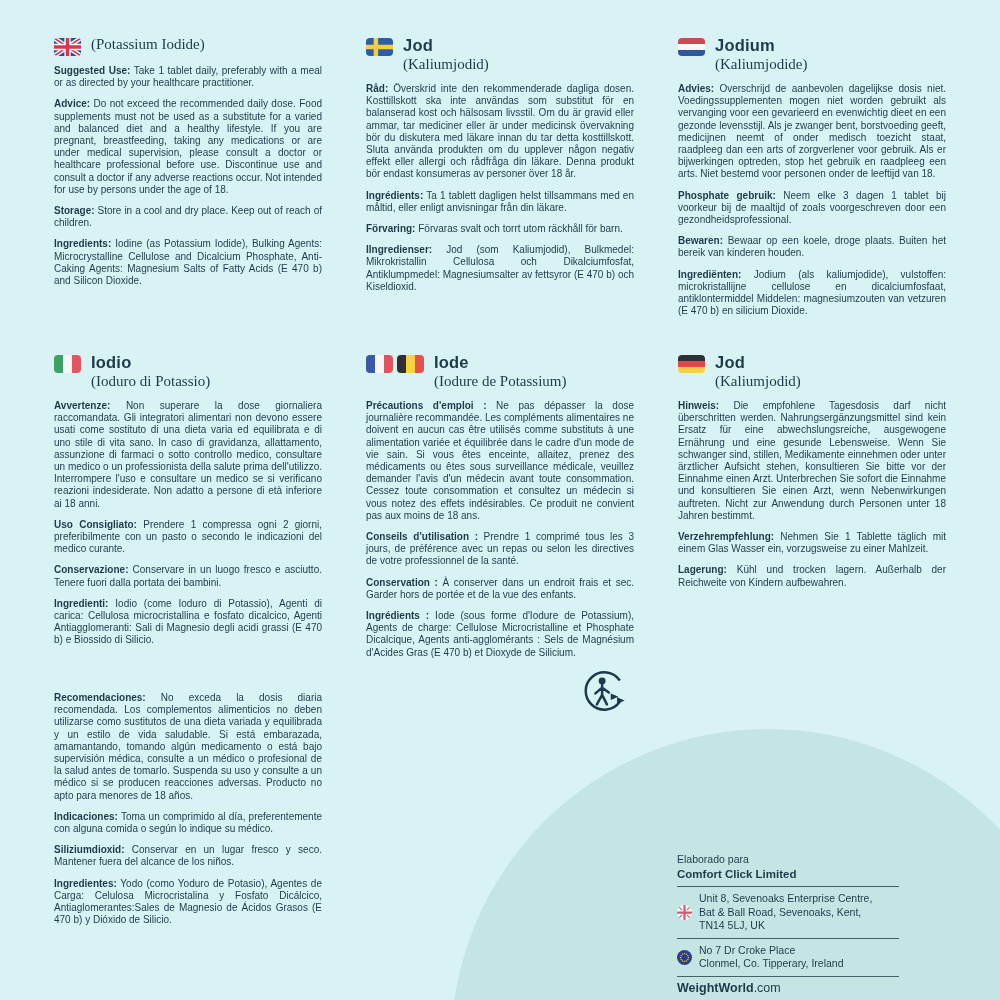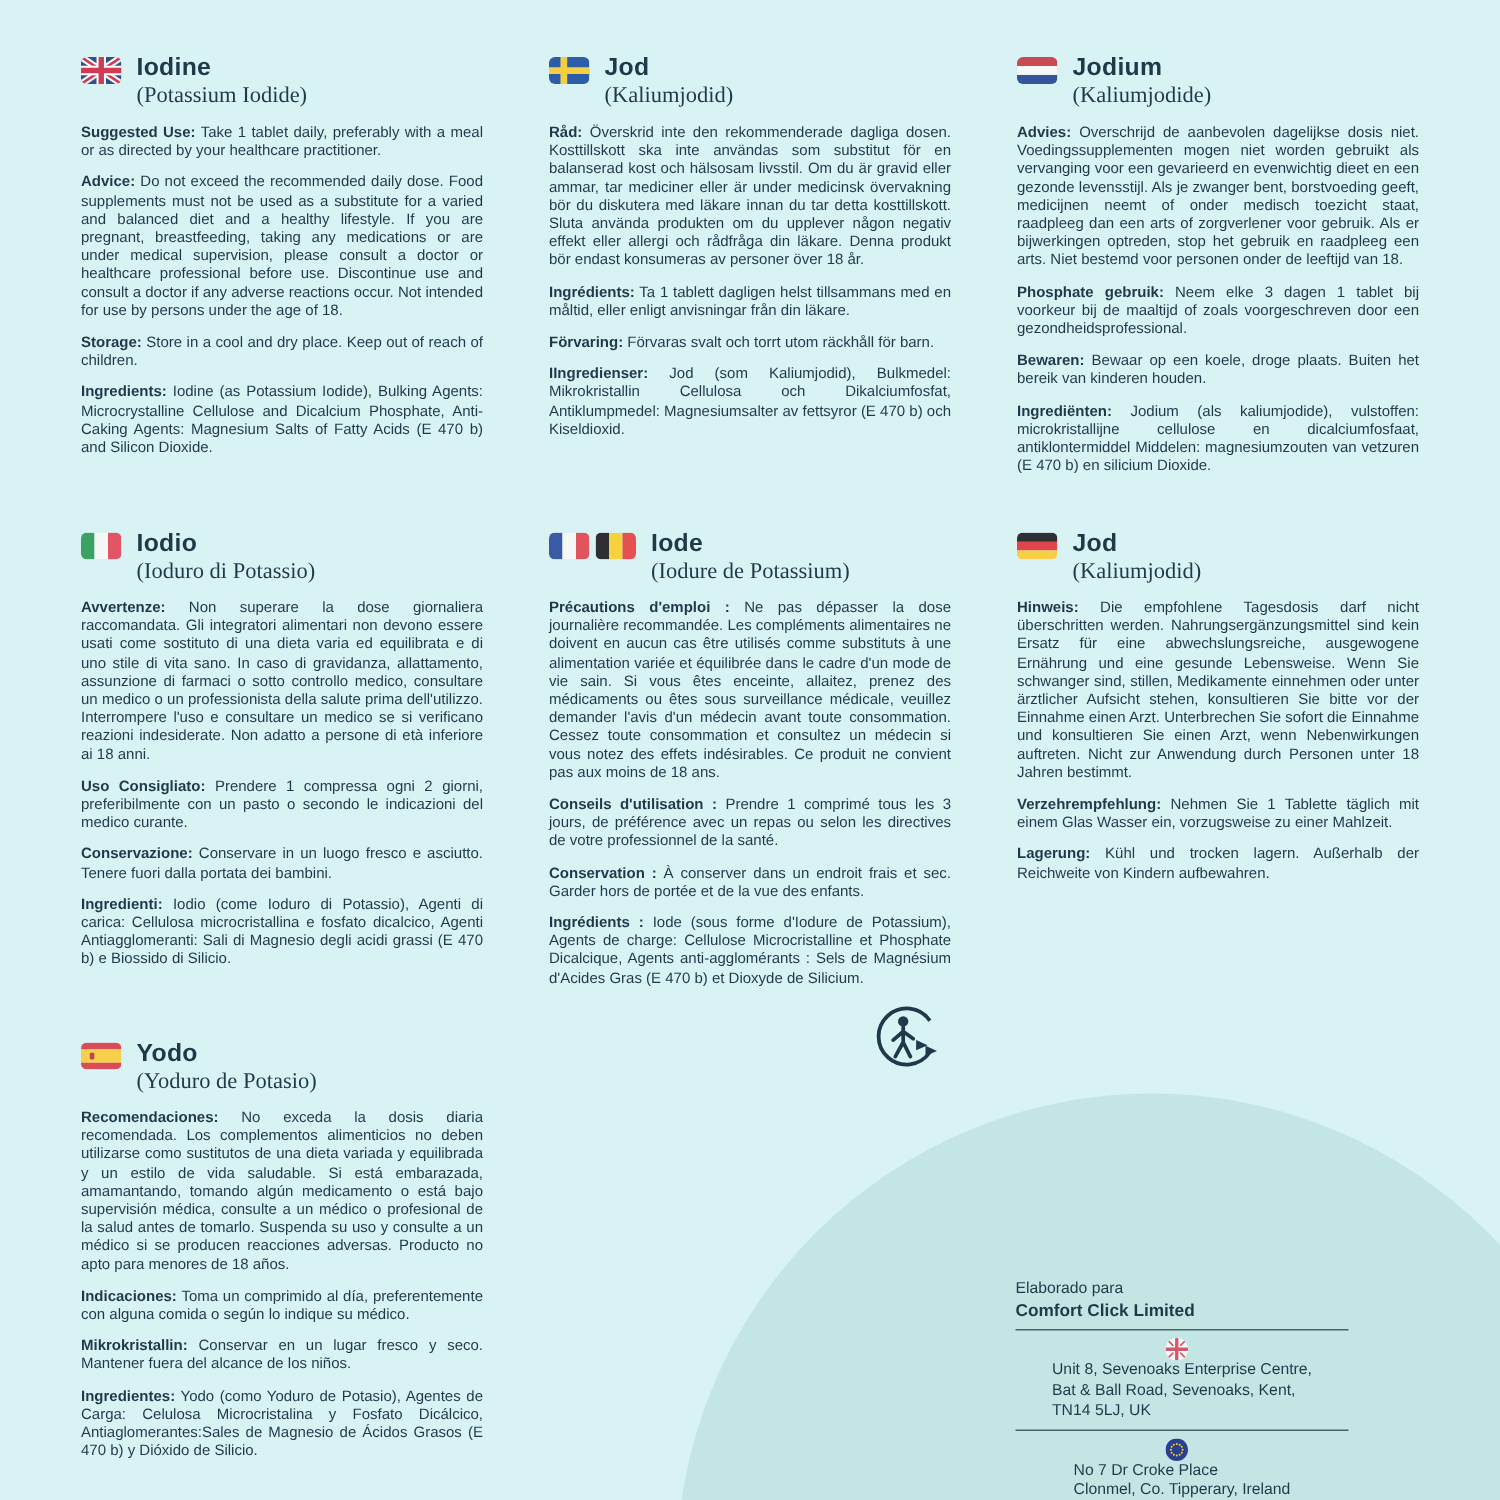--- a/index.html
+++ b/index.html
@@ -31,21 +31,21 @@
   .para{font-size:10px;line-height:12.2px;text-align:justify;margin:0 0 9px 0;}
   .lbl{font-weight:bold;}
   .triman-row{display:flex;justify-content:flex-end;margin:2px 6px 0 0;}
   .triman-row svg{width:46px;height:46px;}
 
   
   #footer{position:absolute;left:677px;top:853px;width:222px;font-size:10.5px;line-height:13.5px;}
   .f-madefor{font-size:10.5px;}
   .f-company{font-weight:bold;font-size:11.5px;margin-top:1px;}
   .f-div{border-top:1px solid #46606c;margin:5px 0;}
-  .f-row{display:flex;align-items:center;flex-direction:column;}
+  .f-row{display:flex;align-items:center;}
   .round-flag{width:15px;height:15px;flex:none;margin-right:7px;display:block;}
   .round-flag svg{display:block;width:15px;height:15px;}
   .f-addr{flex:1;}
   .f-site{font-size:12.5px;margin-top:3px;}
   .f-site .b{font-weight:bold;}
 </style>
 </head>
 <body>
 
 <div id="bg-circle"></div>
@@ -55,21 +55,20 @@
     <span class="flag">
       <svg viewBox="0 0 30 20">
           <rect width="30" height="20" fill="#32508e"></rect>
           <path d="M0,0 L30,20 M30,0 L0,20" stroke="#fff" stroke-width="5"></path>
           <path d="M0,0 L30,20 M30,0 L0,20" stroke="#cf3b52" stroke-width="2"></path>
           <path d="M15,0 V20 M0,10 H30" stroke="#fff" stroke-width="7"></path>
           <path d="M15,0 V20 M0,10 H30" stroke="#cf3b52" stroke-width="4"></path>
         </svg>
     </span>
     <div class="titles">
-      <div class="title">Iodine</div>
       <div class="subtitle">(Potassium Iodide)</div>
     </div>
   </div>
   <p class="para"><span class="lbl">Suggested Use:</span> <span>Take 1 tablet daily, preferably with a meal or as directed by your healthcare practitioner.</span></p>
   <p class="para"><span class="lbl">Advice:</span> <span>Do not exceed the recommended daily dose. Food supplements must not be used as a substitute for a varied and balanced diet and a healthy lifestyle. If you are pregnant, breastfeeding, taking any medications or are under medical supervision, please consult a doctor or healthcare professional before use. Discontinue use and consult a doctor if any adverse reactions occur. Not intended for use by persons under the age of 18.</span></p>
   <p class="para"><span class="lbl">Storage:</span> <span>Store in a cool and dry place. Keep out of reach of children.</span></p>
   <p class="para"><span class="lbl">Ingredients:</span> <span>Iodine (as Potassium Iodide), Bulking Agents: Microcrystalline Cellulose and Dicalcium Phosphate, Anti-Caking Agents: Magnesium Salts of Fatty Acids (E 470 b) and Silicon Dioxide.</span></p>
 </div>
 
 <div class="section sec-sv">
@@ -180,37 +179,23 @@
       <div class="title">Jod</div>
       <div class="subtitle">(Kaliumjodid)</div>
     </div>
   </div>
   <p class="para"><span class="lbl">Hinweis:</span> <span>Die empfohlene Tagesdosis darf nicht überschritten werden. Nahrungsergänzungsmittel sind kein Ersatz für eine abwechslungsreiche, ausgewogene Ernährung und eine gesunde Lebensweise. Wenn Sie schwanger sind, stillen, Medikamente einnehmen oder unter ärztlicher Aufsicht stehen, konsultieren Sie bitte vor der Einnahme einen Arzt. Unterbrechen Sie sofort die Einnahme und konsultieren Sie einen Arzt, wenn Nebenwirkungen auftreten. Nicht zur Anwendung durch Personen unter 18 Jahren bestimmt.</span></p>
   <p class="para"><span class="lbl">Verzehrempfehlung:</span> <span>Nehmen Sie 1 Tablette täglich mit einem Glas Wasser ein, vorzugsweise zu einer Mahlzeit.</span></p>
   <p class="para"><span class="lbl">Lagerung:</span> <span>Kühl und trocken lagern. Außerhalb der Reichweite von Kindern aufbewahren.</span></p>
 </div>
 
 <div class="section sec-es">
-  <div class="sec-head">
-    <span class="flag">
-      <svg viewBox="0 0 30 20">
-          <rect width="30" height="5" y="0" fill="#d94b56"></rect>
-          <rect width="30" height="10" y="5" fill="#f6d04a"></rect>
-          <rect width="30" height="5" y="15" fill="#d94b56"></rect>
-          <rect x="6.5" y="7.5" width="3.4" height="5" rx="1" fill="#bb4550"></rect>
-        </svg>
-    </span>
-    <div class="titles">
-      <div class="title">Yodo</div>
-      <div class="subtitle">(Yoduro de Potasio)</div>
-    </div>
-  </div>
   <p class="para"><span class="lbl">Recomendaciones:</span> <span>No exceda la dosis diaria recomendada. Los complementos alimenticios no deben utilizarse como sustitutos de una dieta variada y equilibrada y un estilo de vida saludable. Si está embarazada, amamantando, tomando algún medicamento o está bajo supervisión médica, consulte a un médico o profesional de la salud antes de tomarlo. Suspenda su uso y consulte a un médico si se producen reacciones adversas. Producto no apto para menores de 18 años.</span></p>
   <p class="para"><span class="lbl">Indicaciones:</span> <span>Toma un comprimido al día, preferentemente con alguna comida o según lo indique su médico.</span></p>
-  <p class="para"><span class="lbl">Mikrokristallin:</span> <span>Conservar en un lugar fresco y seco. Mantener fuera del alcance de los niños.</span></p>
+  <p class="para"><span class="lbl">Siliziumdioxid:</span> <span>Conservar en un lugar fresco y seco. Mantener fuera del alcance de los niños.</span></p>
   <p class="para"><span class="lbl">Ingredientes:</span> <span>Yodo (como Yoduro de Potasio), Agentes de Carga: Celulosa Microcristalina y Fosfato Dicálcico, Antiaglomerantes:Sales de Magnesio de Ácidos Grasos (E 470 b) y Dióxido de Silicio.</span></p>
 </div>
 
 <div id="footer">
   <div class="f-madefor">Elaborado para</div>
   <div class="f-company">Comfort Click Limited</div>
   <div class="f-div"></div>
   <div class="f-row">
     <span class="round-flag">
       <svg viewBox="0 0 20 20">

